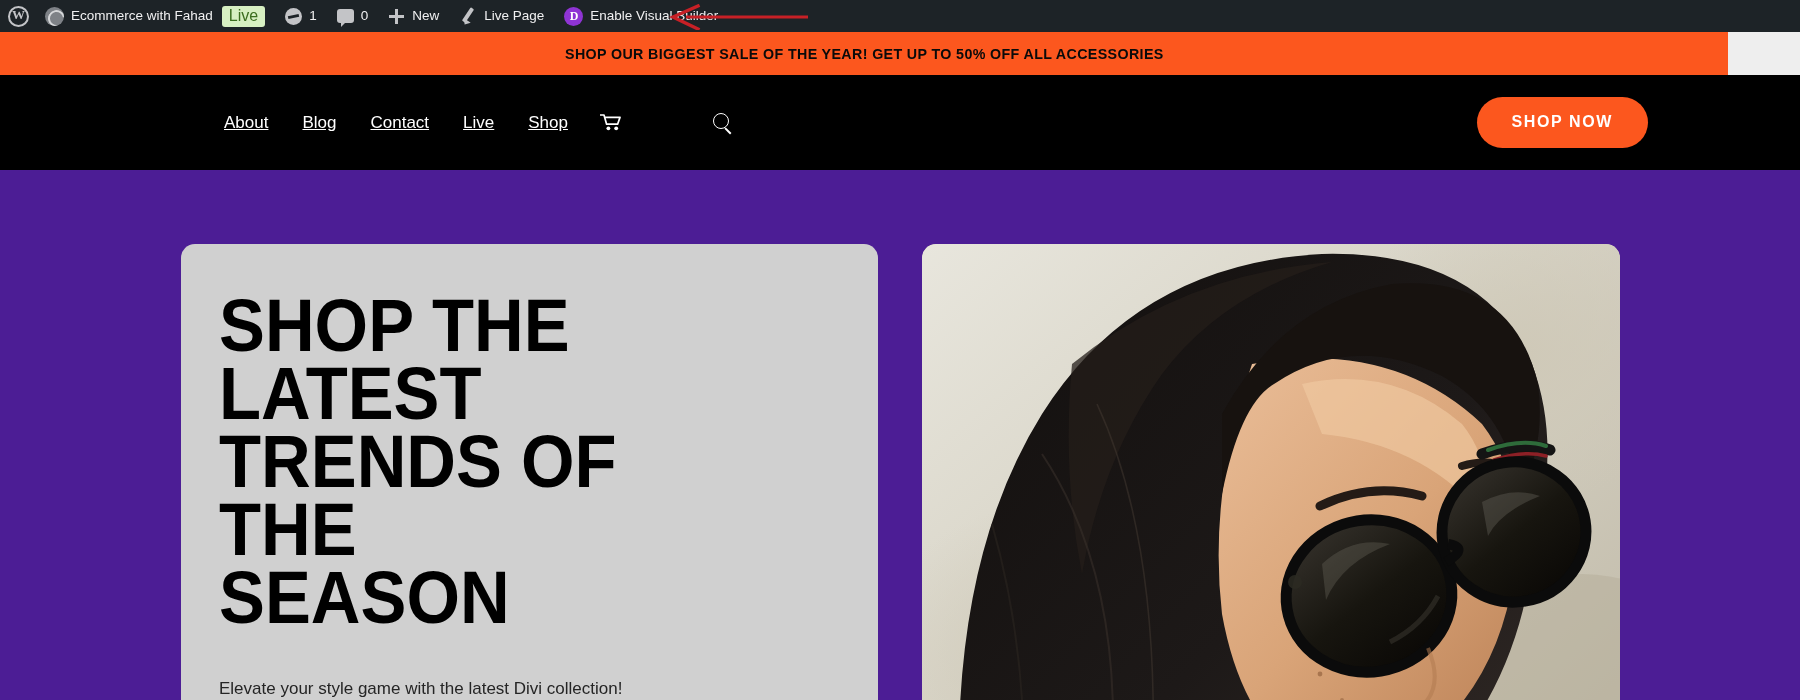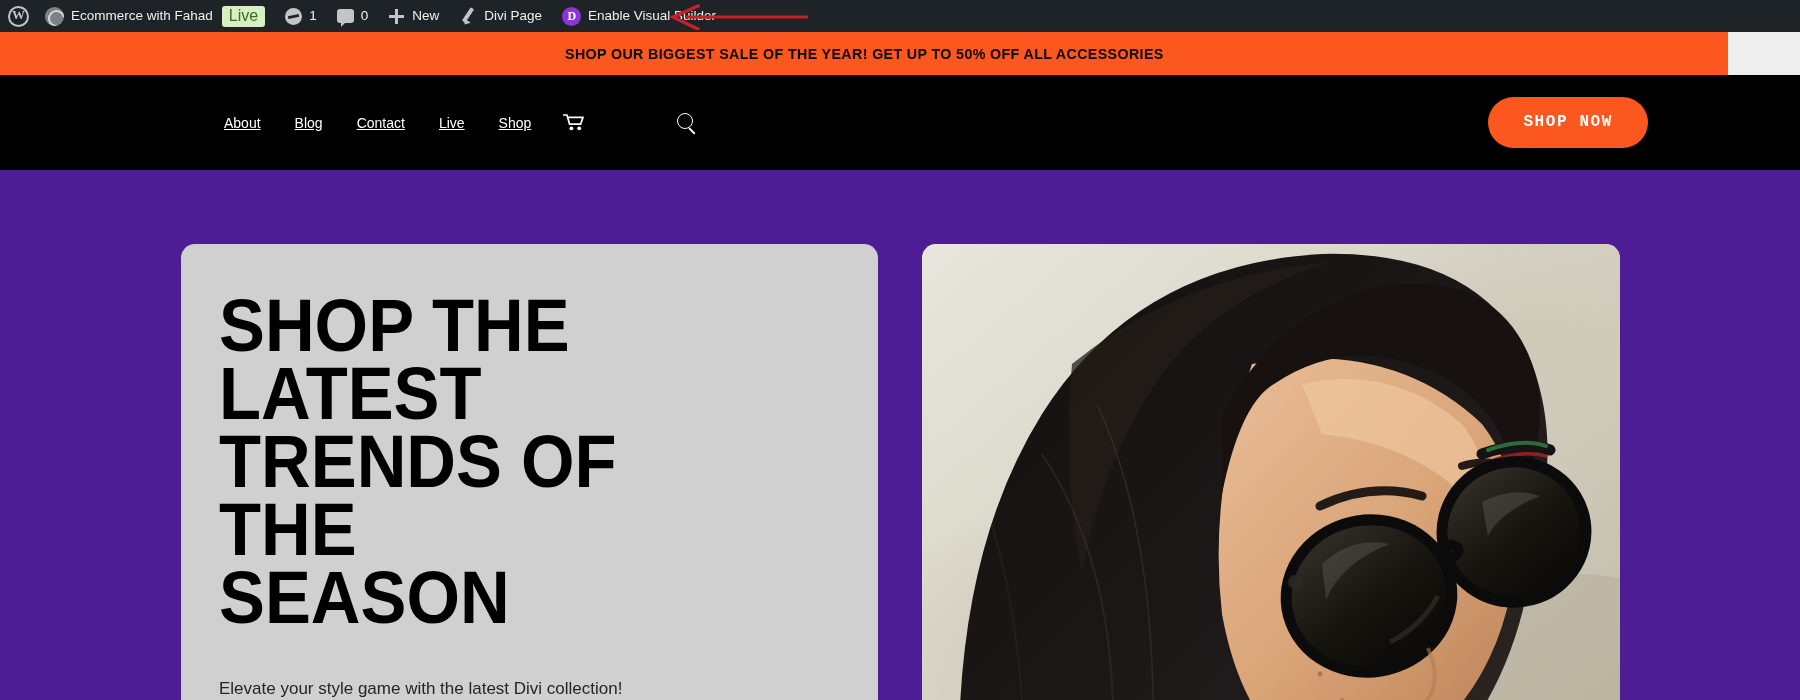--- a/index.html
+++ b/index.html
@@ -281,21 +281,21 @@
     z-index: 20;
   }
   #main-nav {
     display: flex;
     align-items: center;
     gap: 0px;
     margin-left: 207px;
   }
   .nav-link {
     color: #ffffff;
-    font-size: 14px;
+    font-size: 17px;
     padding: 0 17px;
     white-space: nowrap;
     line-height: 1;
   }
   .cart-wrap {
     display: flex;
     align-items: center;
     gap: 11px;
     padding: 0 12px 0 15px;
   }
@@ -333,21 +333,21 @@
     margin-left: auto;
     margin-right: 152px;
     background: #fc571e;
     color: #ffffff;
     border: none;
     border-radius: 100px;
     padding: 16px 35px 17px;
     font-size: 16px;
     font-weight: 700;
     letter-spacing: 1.6px;
-    font-family: Liberation Mono, monospace;
+    font-family: Liberation Sans, sans-serif;
     cursor: pointer;
     white-space: nowrap;
   }
 
   
   #hero {
     position: absolute;
     top: 170px; left: 0;
     width: 1800px;
     height: 530px;
@@ -425,21 +425,21 @@
       <span>0</span>
     </div>
 
     <div class="ab-item">
       <span class="icon-plus"></span>
       <span>New</span>
     </div>
 
     <div class="ab-item">
       <span class="icon-pencil"></span>
-      <span>Divi Page</span>
+      <span>Live Page</span>
     </div>
 
     <div class="ab-item">
       <span class="divi-icon">D</span>
       <span>Enable Visual Builder</span>
     </div>
 
   </div>
 
 </div>

